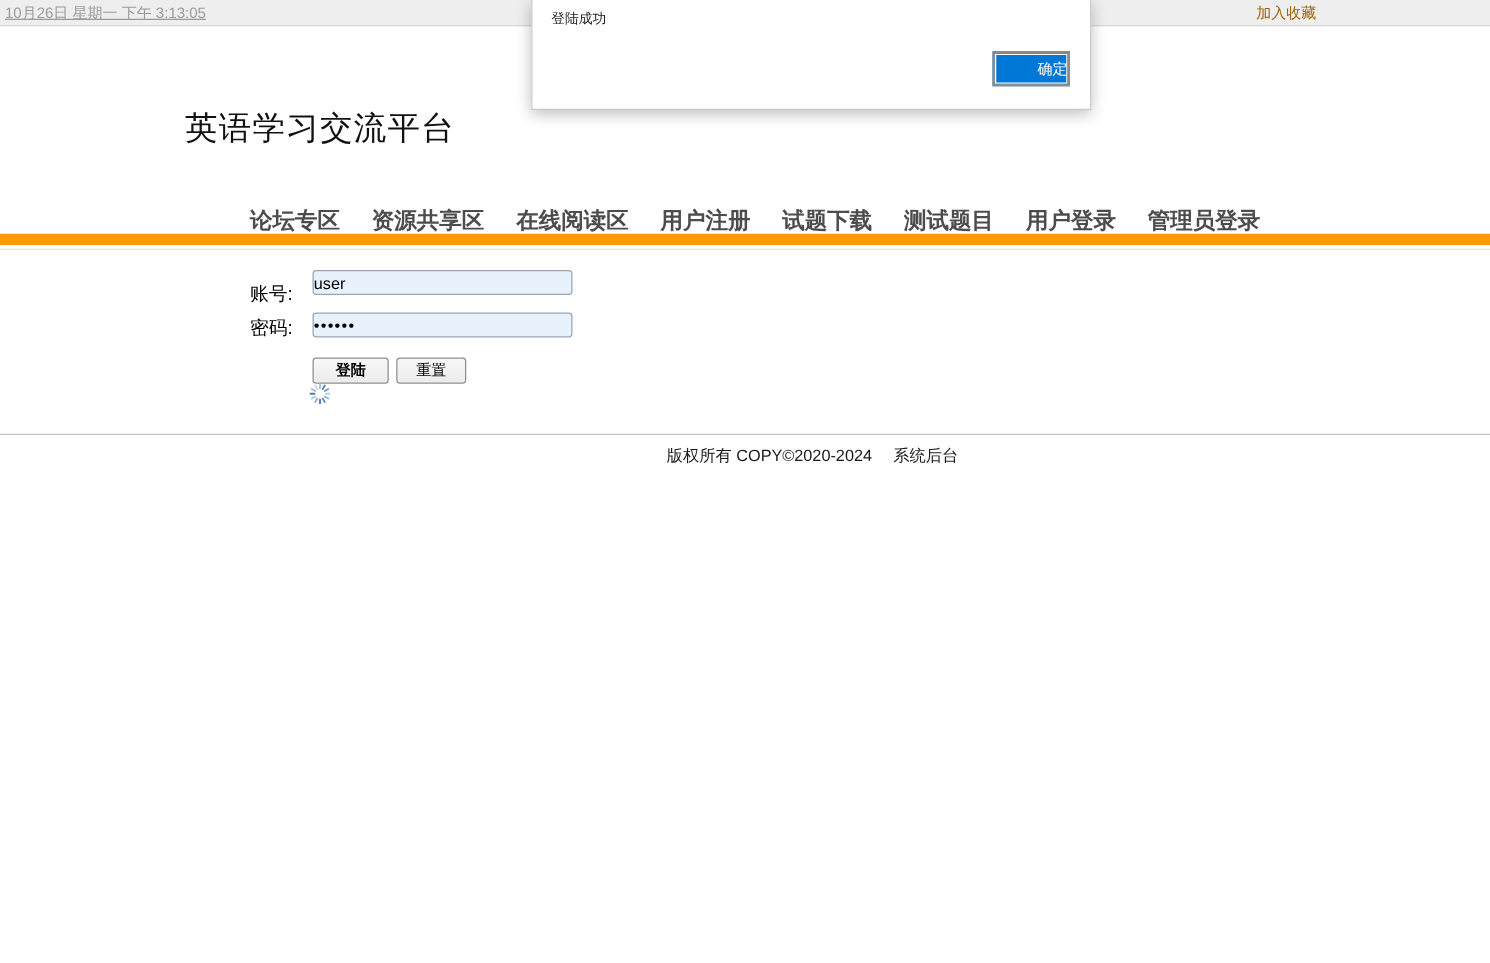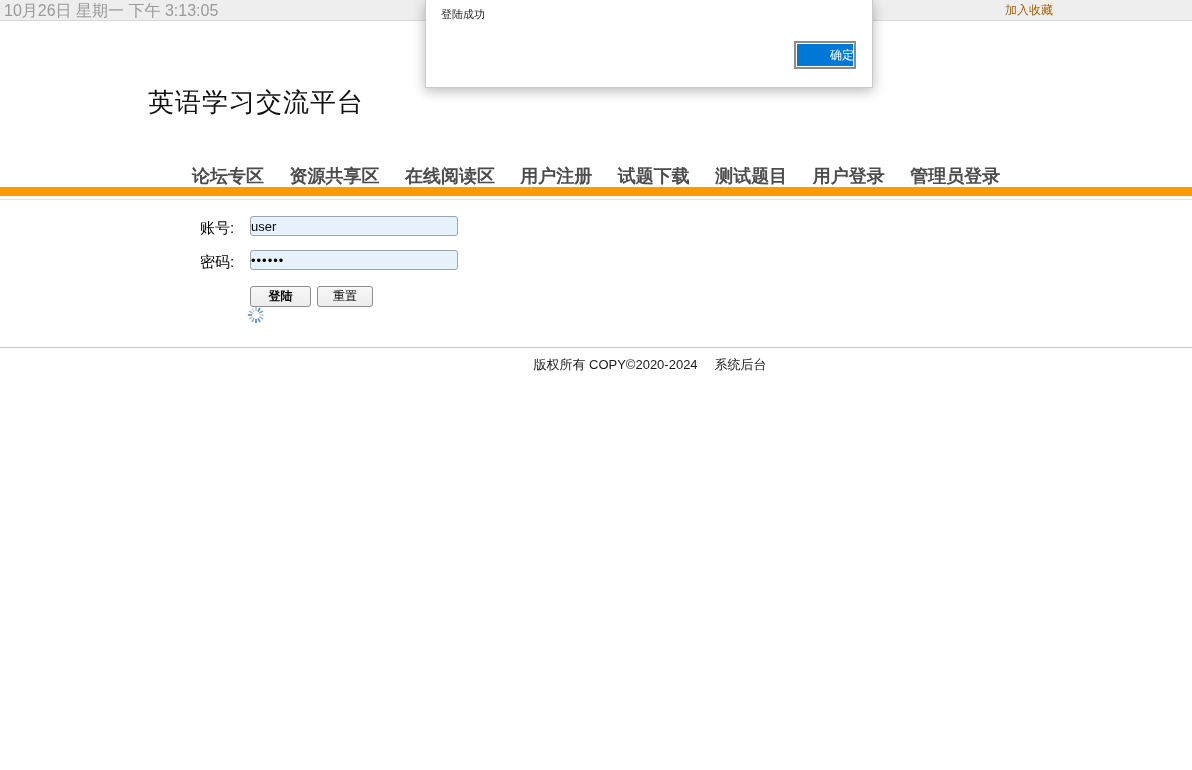--- a/index.html
+++ b/index.html
@@ -10,21 +10,21 @@
   }
   .page { position: absolute; inset: 0; background: #ffffff; }
 
   
   .topbar {
     position: absolute; top: 0; left: 0; width: 1192px; height: 21px;
     background: #eeeeee; border-bottom: 1px solid #d8d8d8;
   }
   .datetime {
     position: absolute; left: 4px; top: 0; line-height: 21px;
-    font-size: 16px; color: #9a9a9a;
+    font-size: 12px; color: #9a9a9a; text-decoration: underline;
   }
   .favorite-link {
     position: absolute; right: 139px; top: 0; line-height: 21px;
     font-size: 12px; color: #a16207; text-decoration: none; cursor: pointer;
   }
 
   
   .dialog {
     position: absolute; left: 425px; top: 0; width: 448px; height: 88px;
     background: #ffffff; border: 1px solid #c9c9c9; border-top: none;
@@ -43,38 +43,38 @@
   }
 
   
   .site-title {
     position: absolute; left: 148px; top: 85px;
     font-size: 26px; font-weight: 400; color: #111111; letter-spacing: 1px;
   }
 
   
   .nav {
-    position: absolute; left: 192px; top: 164px; white-space: nowrap;
+    position: absolute; left: 200px; top: 164px; white-space: nowrap;
   }
   .nav-item {
     display: inline-block; margin-right: 21px;
     font-size: 18px; font-weight: bold; color: #4c4c4c; cursor: pointer;
   }
   .orange-bar {
     position: absolute; left: 0; top: 187px; width: 1192px; height: 9px;
     background: #ff9900;
   }
   .nav-underline {
     position: absolute; left: 0; top: 199px; width: 1192px; height: 1px;
     background: #e6e3df;
   }
 
   
   .form-label { position: absolute; font-size: 15px; color: #000000; }
-  .label-account { left: 200px; top: 219px; }
+  .label-account { left: 200px; top: 226px; }
   .label-password { left: 200px; top: 253px; }
   .form-input {
     position: absolute; left: 250px; width: 208px; height: 20px;
     background: #e8f2fd; border: 1px solid #98a6b2; border-radius: 3px;
     font-size: 13px; color: #000; padding: 0 0; font-family: inherit;
   }
   .input-account { top: 216px; }
   .input-password { top: 250px; letter-spacing: 1px; }
   .form-button {
     position: absolute; top: 286px; height: 21px;

